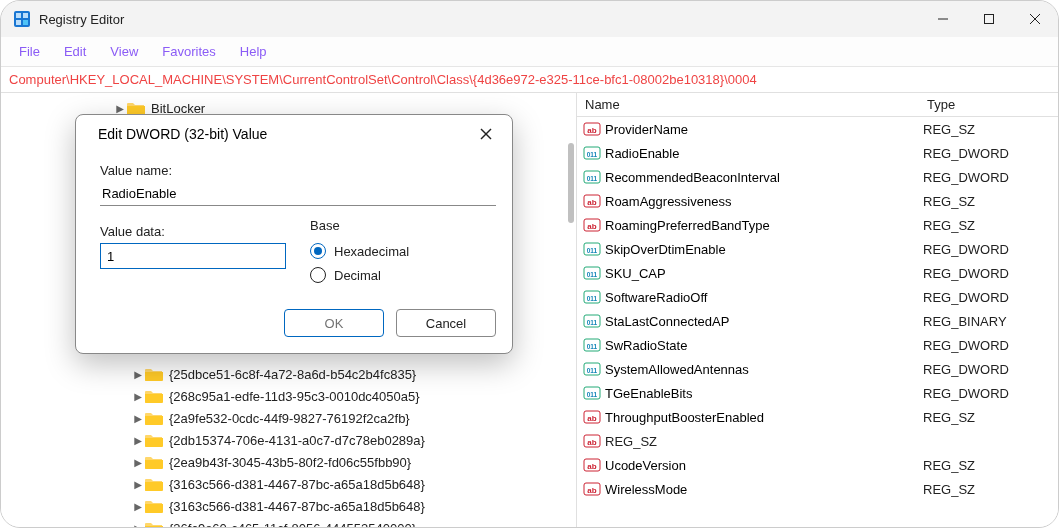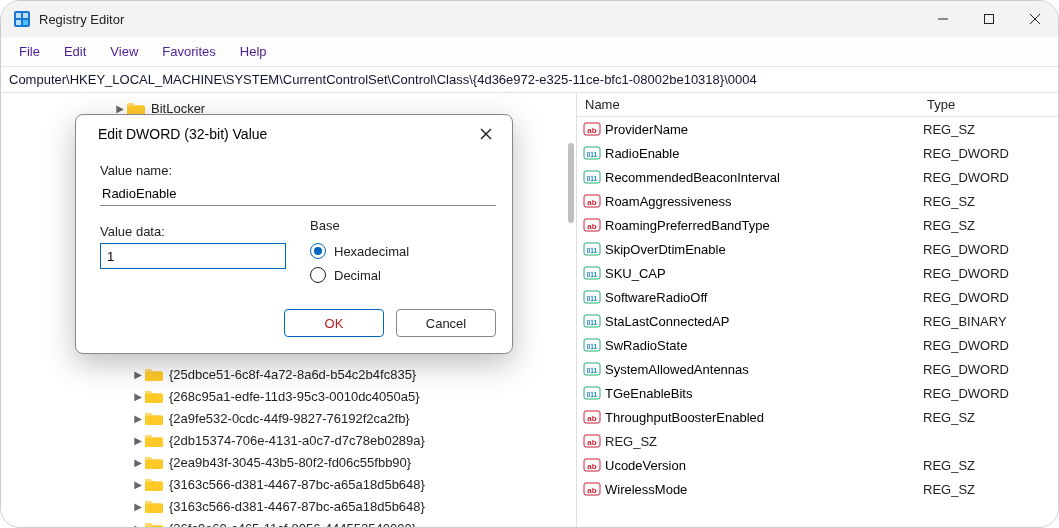--- a/index.html
+++ b/index.html
@@ -5,24 +5,24 @@
   * { box-sizing: border-box; font-family: "Segoe UI", sans-serif; }
   body { margin: 0; background: #fff; }
   .window { width: 1059px; height: 528px; border: 1px solid #ccc; border-radius: 20px; overflow: hidden; display: flex; flex-direction: column; background: #f8f8f8; position: relative; }
 
   .titlebar { height: 36px; display: flex; align-items: center; background: #f3f3f3; }
   .titlebar .appicon { width: 18px; height: 18px; margin: 0 8px 0 12px; display: inline-flex; align-items: center; justify-content: center; }
   .titlebar .title { font-size: 13px; color: #222; }
   .titlebar .spacer { flex: 1; }
   .winbtn { width: 46px; height: 36px; display: flex; align-items: center; justify-content: center; color: #333; }
 
-  .menubar { height: 30px; display: flex; align-items: center; padding: 0 8px; gap: 4px; background: #fdfdfd; border-bottom: 1px solid #e6e6e6; font-size: 13px; color: #4c1d95; }
+  .menubar { height: 30px; display: flex; align-items: center; padding: 0 8px; gap: 4px; background: #fdfdfd; border-bottom: 1px solid #e6e6e6; font-size: 13px; color: #8b5cf6; }
   .menuitem { padding: 4px 10px; border-radius: 4px; }
 
-  .addressbar { height: 26px; display: flex; align-items: center; padding: 3px 8px; background: #fff; border-bottom: 1px solid #e0e0e0; font-size: 13px; color: #0f172a; white-space: nowrap; overflow: hidden; }
+  .addressbar { height: 26px; display: flex; align-items: center; padding: 3px 8px; background: #fff; border-bottom: 1px solid #e0e0e0; font-size: 13px; color: #ef4444; white-space: nowrap; overflow: hidden; }
 
   .content { flex: 1; display: flex; min-height: 0; }
   .tree { width: 576px; background: #fff; border-right: 1px solid #e0e0e0; overflow: hidden; position: relative; }
   .treelist { padding-top: 4px; }
   .treerow { display: flex; align-items: center; height: 22px; font-size: 13px; color: #222; white-space: nowrap; }
   .chev { width: 14px; display: inline-flex; justify-content: center; color: #666; font-size: 10px; }
   .folder { width: 18px; height: 14px; margin-right: 6px; display: inline-flex; }
 
   .rightpane { flex: 1; background: #fff; display: flex; flex-direction: column; min-width: 0; }
   .colhead { height: 24px; display: flex; align-items: center; border-bottom: 1px solid #e0e0e0; font-size: 13px; color: #222; }
@@ -46,21 +46,21 @@
   .valuedata { flex: 0 0 186px; }
   .valuedata input { width: 100%; height: 26px; border: 1px solid #0067c0; font-size: 13px; padding: 2px 6px; outline: none; }
   .basegrp { flex: 1; }
   .grouplabel { margin-bottom: 6px; }
   .radio { display: flex; align-items: center; gap: 8px; height: 24px; }
   .rcircle { width: 16px; height: 16px; border: 1.5px solid #222; border-radius: 50%; display: inline-flex; align-items: center; justify-content: center; }
   .rcircle.sel { border-color: #0067c0; }
   .rcircle.sel::after { content: ""; width: 8px; height: 8px; background: #0067c0; border-radius: 50%; }
   .dlg-buttons { display: flex; justify-content: flex-end; gap: 12px; margin-top: 22px; }
   .btn { width: 100px; height: 28px; border: 1px solid #888; background: #fff; border-radius: 4px; font-size: 13px; display: flex; align-items: center; justify-content: center; }
-  .btn.primary { border-color: #0067c0; color: #b91c1c; }
+  .btn.primary { border-color: #0067c0; color: #737373; }
 
   .scrollthumb { position: absolute; right: 2px; width: 6px; background: #c0c0c0; border-radius: 3px; }
 </style>
 </head>
 <body>
 
 <div class="window">
 
   <div class="titlebar">
     <span class="appicon">

